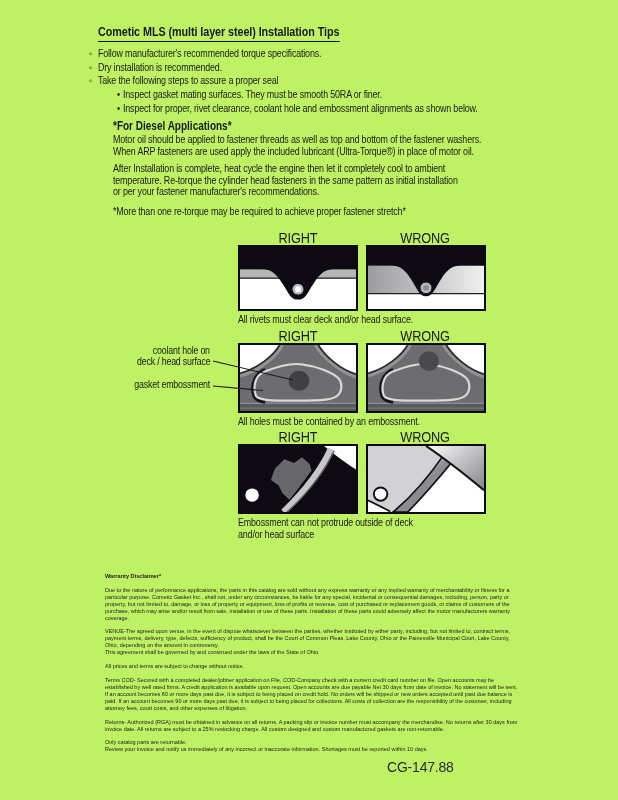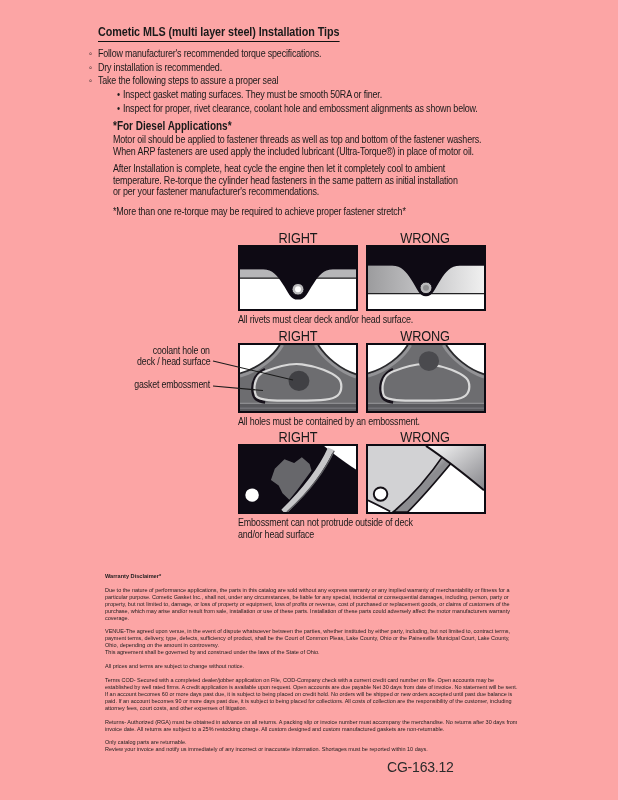--- a/index.html
+++ b/index.html
@@ -1,17 +1,17 @@
 <!DOCTYPE html>
 <html><head>
 <meta charset="utf-8">
 <style>
   html,body { margin:0; padding:0; background:#fff; }
   .page {
-    position:relative; width:618px; height:800px; background:#fca5a5;
+    position:relative; width:618px; height:800px; background:#bef264;
     font-family:"Liberation Sans", sans-serif; color:#1a1a1a; overflow:hidden;
   }
   .abs { position:absolute; }
   .cx  { transform:scaleX(0.85); transform-origin:0 0; }
 
   .title {
     left:98px; top:24px; font-size:13.5px; font-weight:bold;
     letter-spacing:-0.1px; transform:scaleX(0.8); transform-origin:0 0;
     border-bottom:1.6px solid #111; padding-bottom:2px; white-space:nowrap;
   }
@@ -208,15 +208,15 @@
     <p>Due to the nature of performance applications, the parts in this catalog are sold without any express warranty or any implied warranty of merchantability or fitness for a particular purpose. Cometic Gasket Inc., shall not, under any circumstances, be liable for any special, incidental or consequential damages, including, person, party or property, but not limited to, damage, or loss of property or equipment, loss of profits or revenue, cost of purchased or replacement goods, or claims of customers of the purchase, which may arise and/or result from sale, installation or use of these parts. Installation of these parts could adversely affect the motor manufacturers warranty coverage.</p>
     <p>VENUE-The agreed upon venue, in the event of dispute whatsoever between the parties, whether instituted by either party, including, but not limited to, contract terms, payment terms, delivery, type, defects, sufficiency of product, shall be the Court of Common Pleas, Lake County, Ohio or the Painesville Municipal Court, Lake County, Ohio, depending on the amount in controversy.
 This agreement shall be governed by and construed under the laws of the State of Ohio.</p>
     <p>All prices and terms are subject to change without notice.</p>
     <p>Terms COD- Secured with a completed dealer/jobber application on File, COD-Company check with a current credit card number on file. Open accounts may be established by well rated firms. A credit application is available upon request. Open accounts are due payable Net 30 days from date of invoice. No statement will be sent. If an account becomes 60 or more days past due, it is subject to being placed on credit hold. No orders will be shipped or new orders accepted until past due balance is paid. If an account becomes 90 or more days past due, it is subject to being placed for collections. All costs of collection are the responsibility of the customer, including attorney fees, court costs, and other expenses of litigation.</p>
     <p>Returns- Authorized (RGA) must be obtained in advance on all returns. A packing slip or invoice number must accompany the merchandise. No returns after 30 days from invoice date. All returns are subject to a 25% restocking charge. All custom designed and custom manufactured gaskets are non-returnable.</p>
     <p>Only catalog parts are returnable.
 Review your invoice and notify us immediately of any incorrect or inaccurate information. Shortages must be reported within 10 days.</p>
   </div>
 
-  <div class="abs pagecode">CG-163.12</div>
+  <div class="abs pagecode">CG-147.88</div>
 
 </div>
 
 </body></html>

